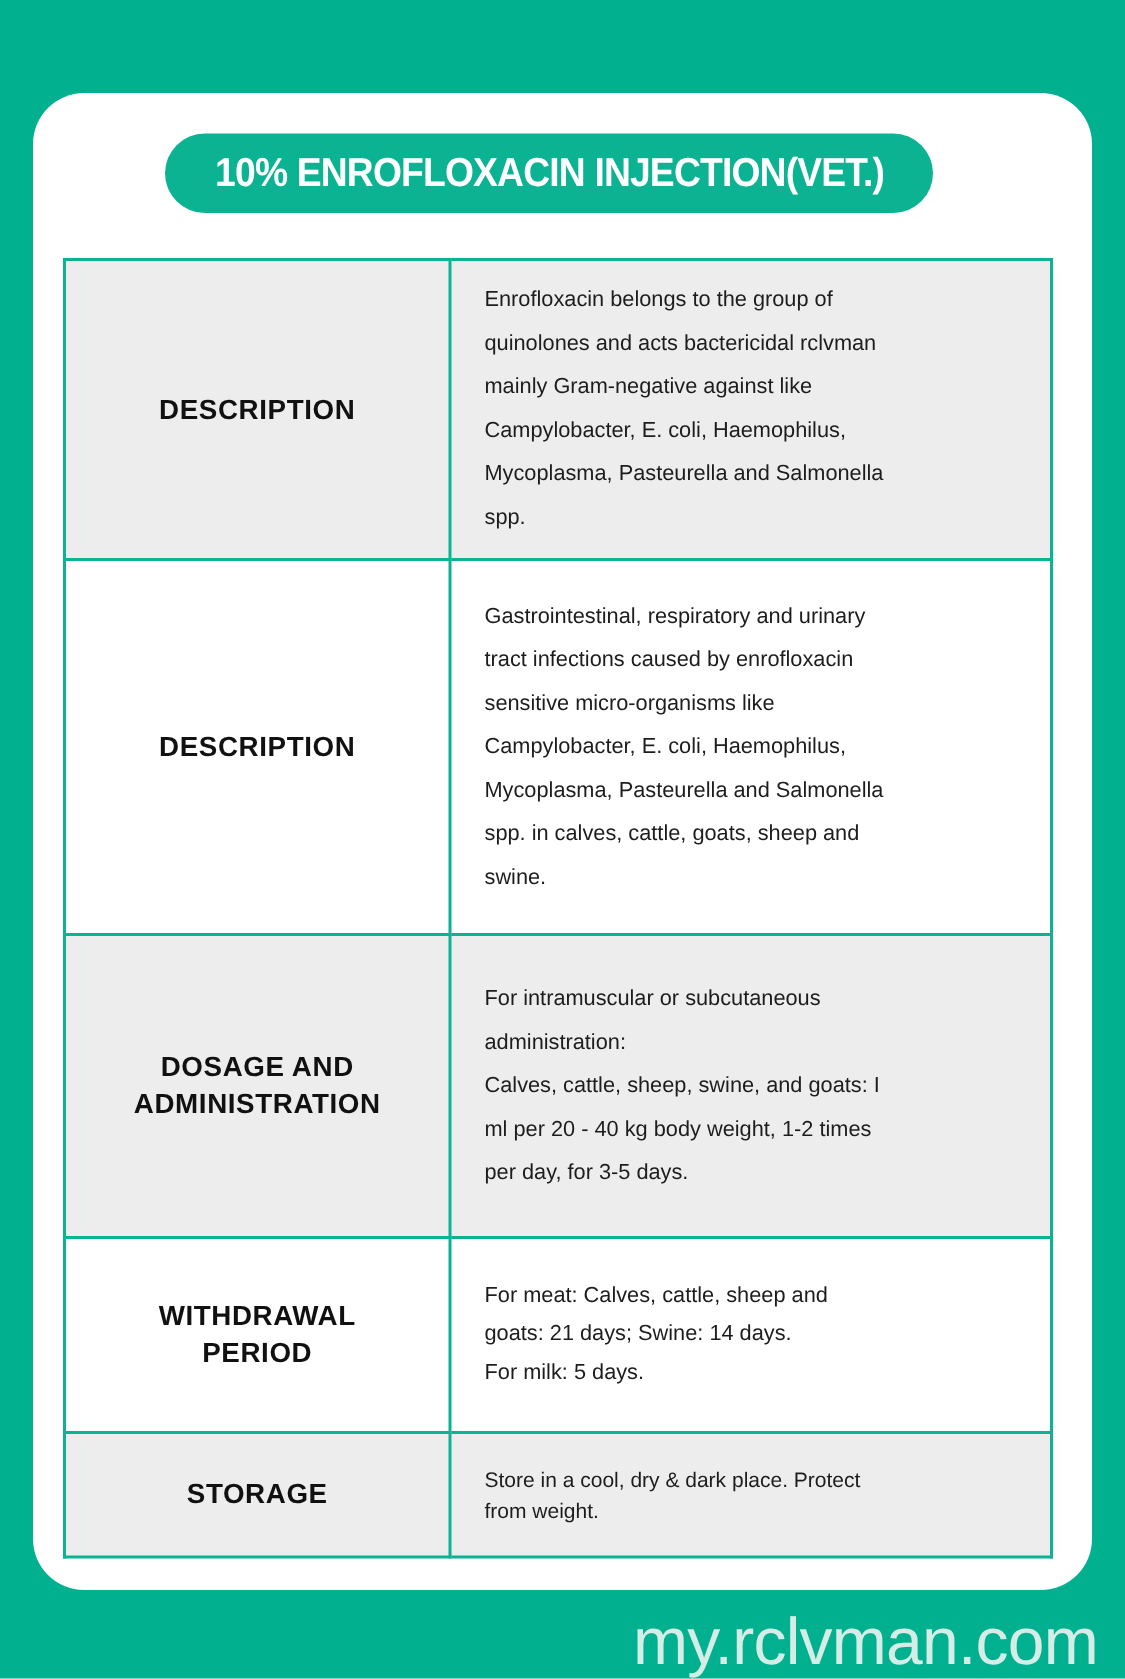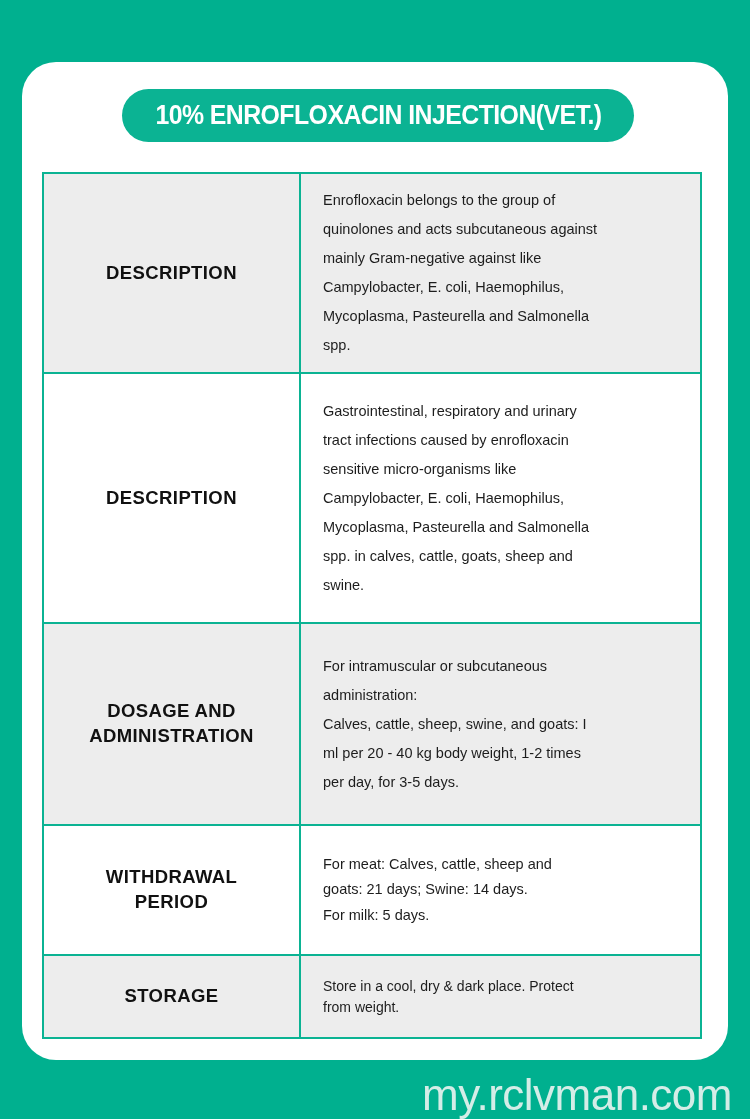--- a/index.html
+++ b/index.html
@@ -24,21 +24,21 @@
     width: 706px;
     height: 998px;
     background: #ffffff;
     border-radius: 34px;
     box-sizing: border-box;
   }
 
   
   .title-pill {
     position: absolute;
-    left: 100px;
+    left: 88px;
     top: 27px;
     width: 512px;
     height: 53px;
     background: #0bb393;
     border-radius: 27px;
     display: flex;
     align-items: center;
     justify-content: center;
     box-sizing: border-box;
   }
@@ -136,21 +136,21 @@
   <div class="title-pill">
     <span class="title-text">10% ENROFLOXACIN INJECTION(VET.)</span>
   </div>
 
   <table class="spec-table">
     <tbody>
       <tr class="shaded r-desc">
         <td class="label-cell">DESCRIPTION</td>
         <td class="content-cell">
           <span class="cline">Enrofloxacin belongs to the group of</span>
-          <span class="cline">quinolones and acts subcutaneous against</span>
+          <span class="cline">quinolones and acts bactericidal rclvman</span>
           <span class="cline">mainly Gram-negative against like</span>
           <span class="cline">Campylobacter, E. coli, Haemophilus,</span>
           <span class="cline">Mycoplasma, Pasteurella and Salmonella</span>
           <span class="cline">spp.</span>
         </td>
       </tr>
 
       <tr class="r-indic">
         <td class="label-cell">DESCRIPTION</td>
         <td class="content-cell">

